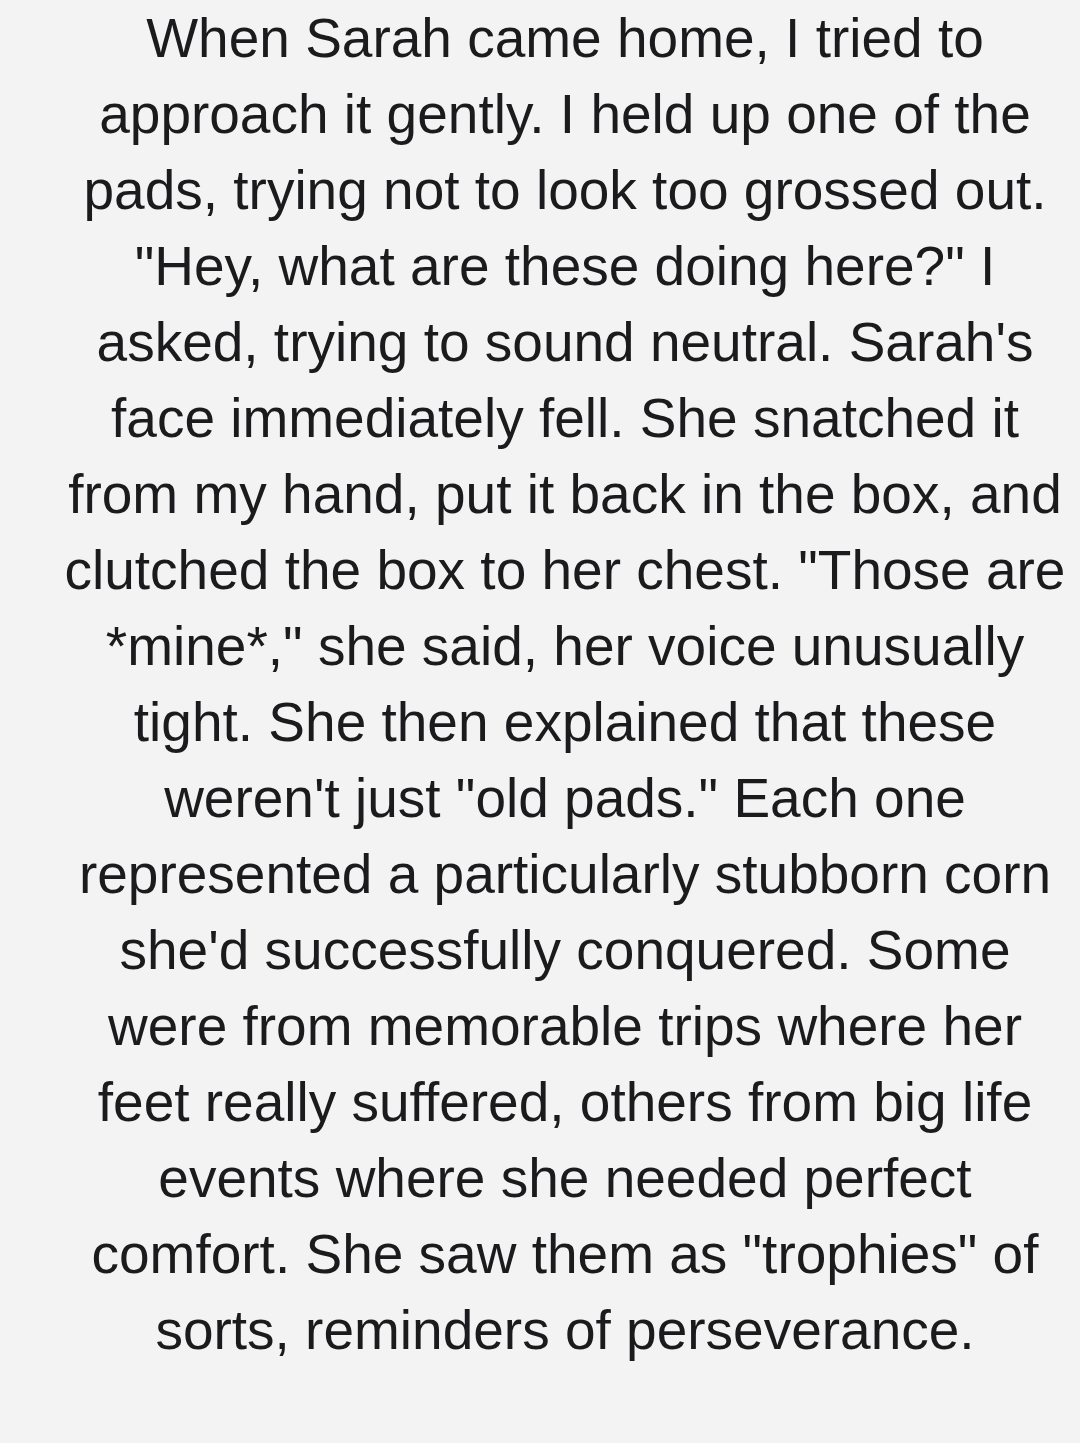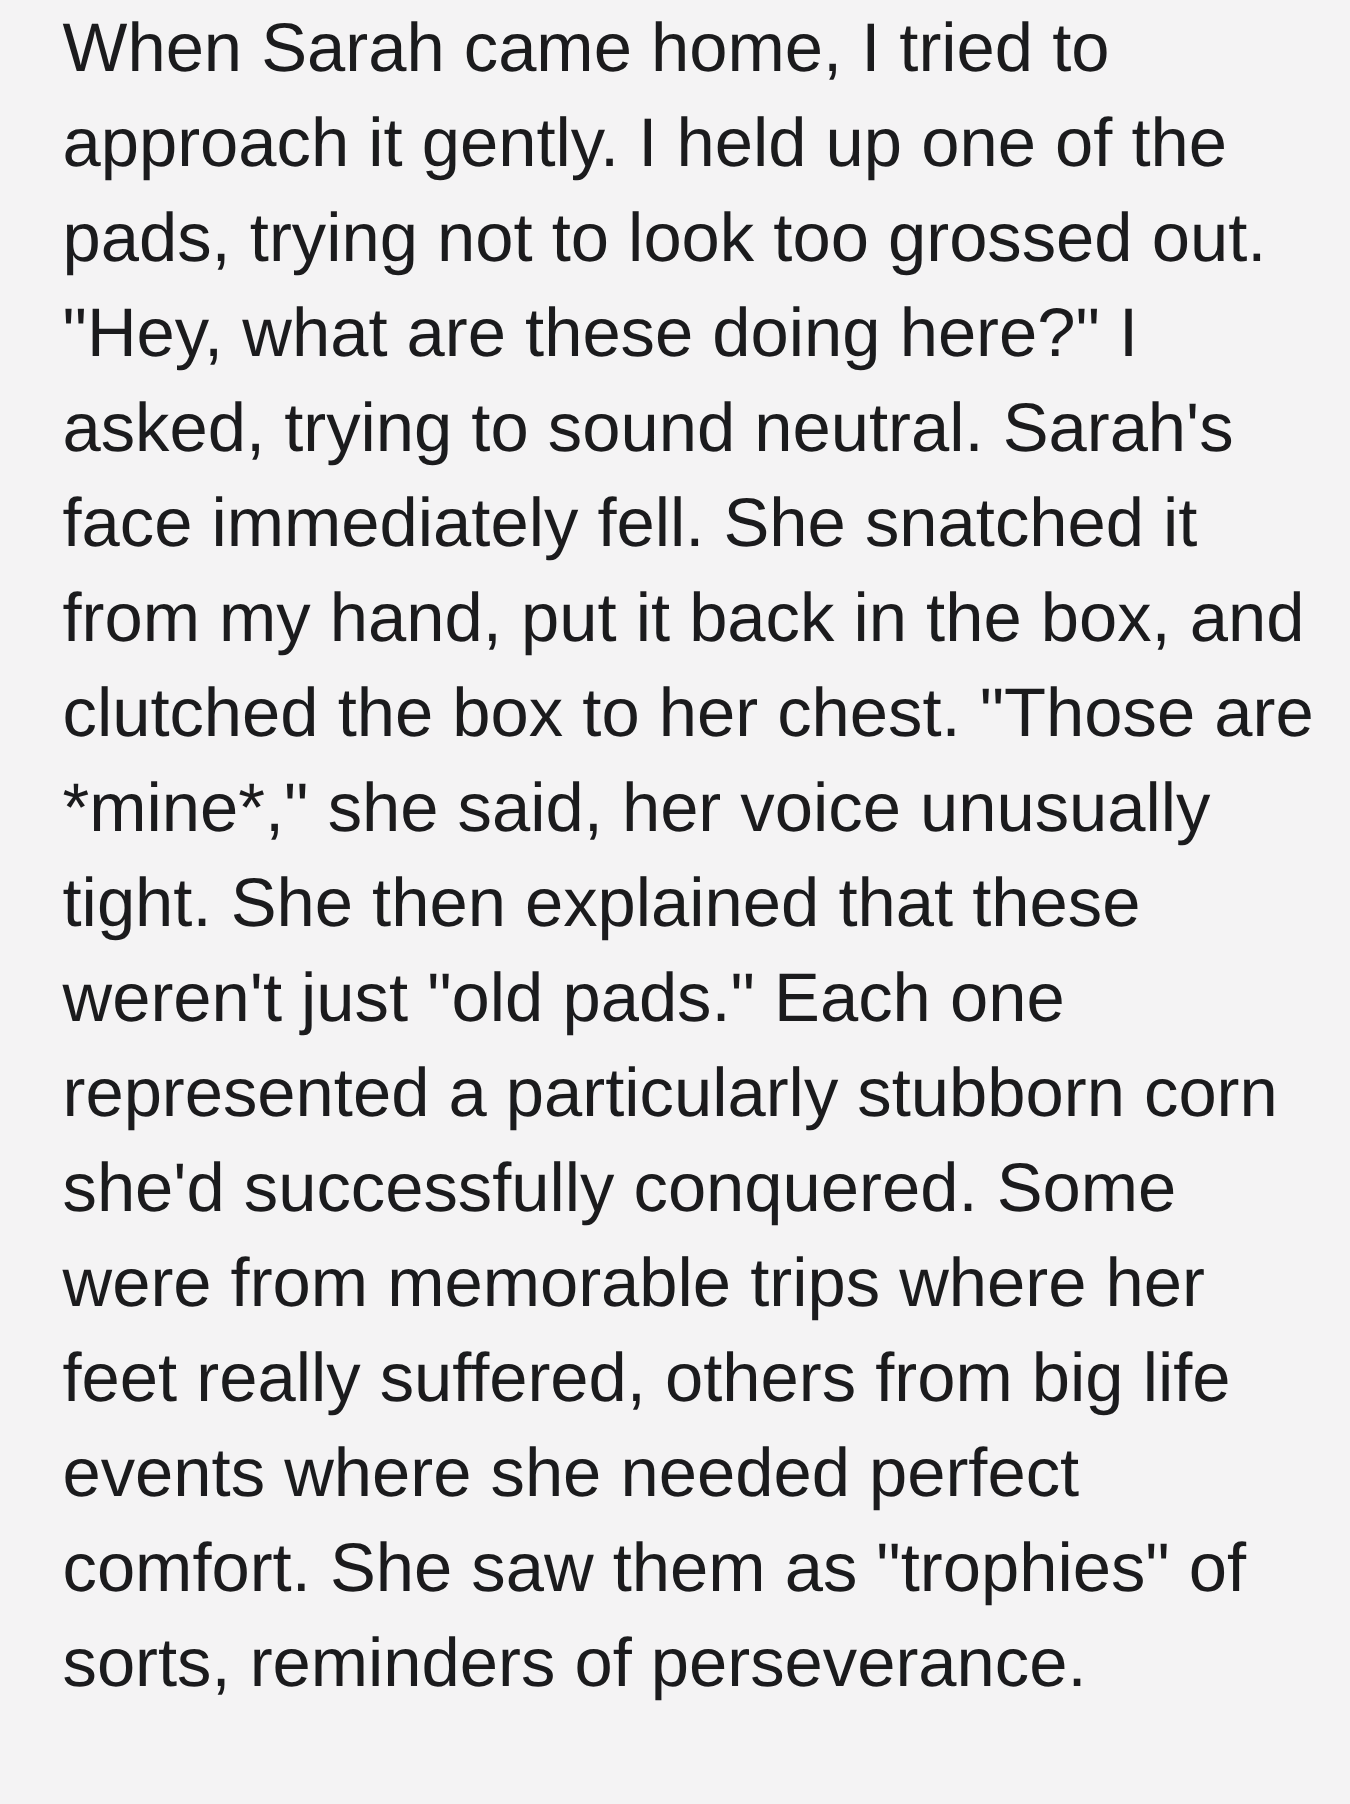--- a/index.html
+++ b/index.html
@@ -20,20 +20,21 @@
   }
   p[data-name="story-paragraph"] {
     font-family: "Liberation Sans", sans-serif;
     font-size: 55px;
     line-height: 76px;
     font-weight: 400;
     color: var(--fg);
     letter-spacing: 0px;
     padding: 0 0 0 50px;
     white-space: pre; 
+    text-align: center;
   }
 </style>
 </head>
 <body>
 
 <main data-name="story-page">
   <p data-name="story-paragraph">When Sarah came home, I tried to
 approach it gently. I held up one of the
 pads, trying not to look too grossed out.
 "Hey, what are these doing here?" I

